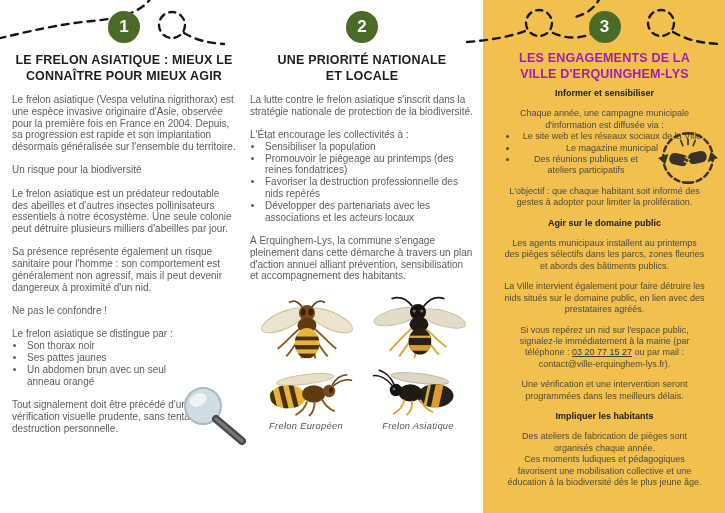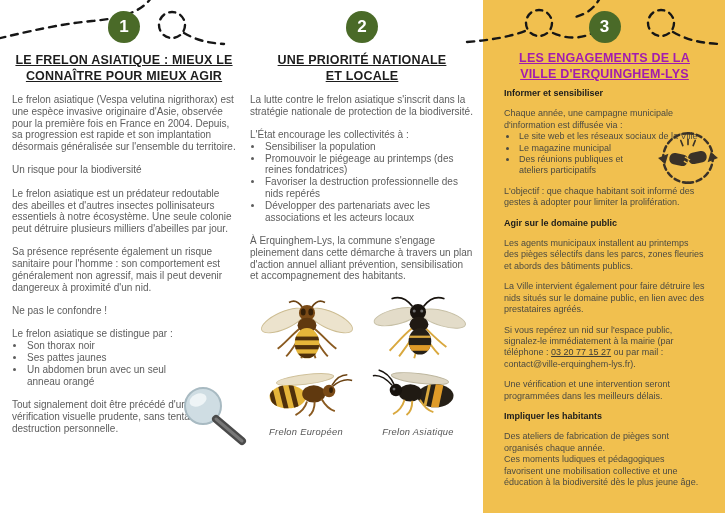--- a/index.html
+++ b/index.html
@@ -20,43 +20,42 @@
     position:absolute; left:50%; top:11px; transform:translateX(-50%);
     width:32px; height:32px; background:#4A6A28; color:#ffffff;
     border-radius:48% 52% 50% 50% / 52% 48% 52% 48%;
     display:flex; align-items:center; justify-content:center;
     font-size:17px; font-weight:bold; z-index:2;
   }
   .col-title {
     text-align:center; font-weight:bold; color:#1d1d1d;
     font-size:12.5px; line-height:15.5px; letter-spacing:.2px;
     margin:7px auto 10px;
-    text-decoration:underline;
   }
   #col2 .col-title { max-width:176px; }
   #panel3 .col-title { margin-top:5px; margin-bottom:6px; color:#a21caf; }
 
   .body { font-size:10px; line-height:11.8px; color:#5d5d5d; }
   .body p { margin:0 0 11.5px; }
   .body p.tight { margin-bottom:0; }
   ul.bullets { list-style:disc; padding-left:14px; margin:0 0 11.5px; }
   ul.bullets li { padding-left:1px; }
 
   
-  .body3 { font-size:9px; line-height:11.4px; color:#4c4a41; }
+  .body3 { font-size:9px; line-height:11.4px; color:#4c4a41;text-align:center; }
   .body3 p { margin:0 0 9px; }
   .body3 p.tight { margin-bottom:0; }
   .body3 ul.bullets { margin-bottom:9px; }
   .p3-head { font-weight:bold; color:#1c1c1c; margin-bottom:0; }
   .phone-link { text-decoration:underline; color:#3f3d35; }
 
   
   .hornets { margin-top:12px; display:grid; grid-template-columns:1fr 1fr; column-gap:10px; row-gap:2px; padding:0 6px; }
   .hornet-cell { display:flex; align-items:center; justify-content:center; }
-  .captions { display:grid; grid-template-columns:1fr 1fr; margin-top:9px; }
+  .captions { display:grid; grid-template-columns:1fr 1fr; margin-top:3px; }
   .caption { text-align:center; font-style:italic; font-size:9.3px; color:#555; letter-spacing:.3px; }
 
   .magnifier { position:absolute; left:164px; top:384px; width:74px; height:62px; }
   .handshake { position:absolute; right:6px; top:126px; width:62px; height:64px; }
 </style>
 </head>
 <body>
 
 <div class="page">
 

